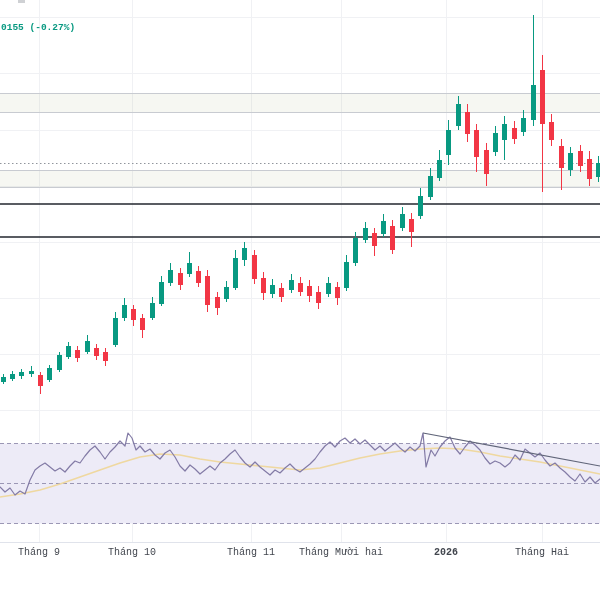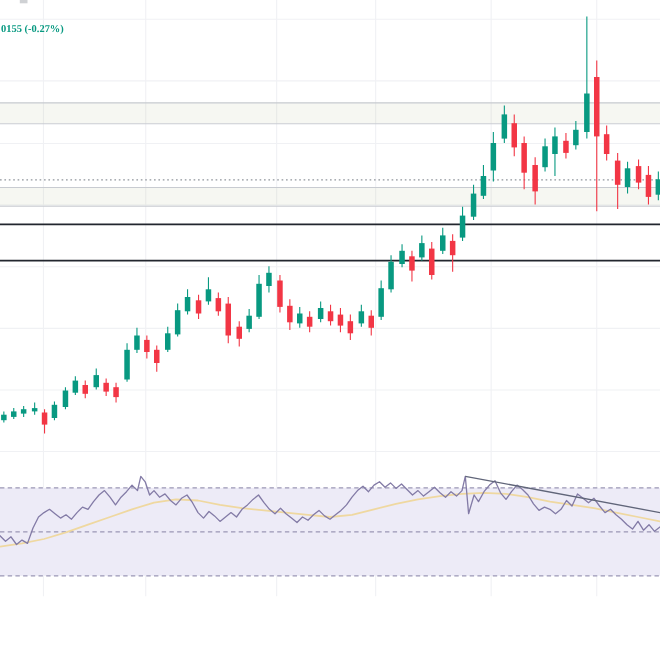--- a/index.html
+++ b/index.html
@@ -1,17 +1,17 @@
 <!DOCTYPE html>
 <html><head>
 <meta charset="utf-8">
 <style>
   html,body{margin:0;padding:0;background:#fff;}
   #screen{position:relative;width:600px;height:560px;background:#ffffff;overflow:hidden;
-          font-family:Liberation Serif, serif;}
+          font-family:Liberation Mono, monospace;}
   #chart-svg{position:absolute;left:0;top:0;}
   #ticker{position:absolute;left:1px;top:22px;font-size:9.5px;font-weight:bold;white-space:nowrap;}
   #crop-artifact{position:absolute;left:18px;top:0;width:7px;height:3px;background:#cfd1d4;}
   #time-axis{position:absolute;left:0;top:542px;width:600px;height:21px;background:#ffffff;
              border-top:1px solid #e0e3eb;border-bottom:1px solid #eceef2;}
   .axis-label{position:absolute;top:4px;transform:translateX(-50%);font-size:10px;color:#42464e;white-space:nowrap;}
   .axis-label.bold{font-weight:bold;}
 </style>
 </head>
 <body>
@@ -182,13 +182,21 @@
         <rect x="587" y="159" width="5" height="20" fill="#f23645"></rect>
         <line x1="598.5" y1="156" x2="598.5" y2="182" stroke="#089981" stroke-width="1"></line>
         <rect x="596" y="163" width="5" height="14" fill="#089981"></rect>
       </g>
       <polyline points="0,497 20,494 40,490 60,484 80,477 100,470 120,463 140,457 160,454 180,455 200,459 220,462 240,464 260,466 280,468 300,470 320,468 340,463 360,458 380,454 400,451 420,449 440,448 460,449 480,452 500,456 520,459 540,462 560,466 580,470 600,474" fill="none" stroke="#efd8a0" stroke-width="1.6" stroke-linejoin="round" stroke-linecap="round"></polyline>
       <polyline points="0,487 5,492 10,488 15,495 20,491 25,494 30,480 35,470 40,466 45,463 50,467 55,471 60,468 65,472 70,466 75,461 80,463 85,456 90,450 95,446 100,452 105,459 110,452 115,447 120,441 125,446 128,433 132,438 136,450 140,446 145,452 150,449 155,455 160,459 165,453 170,450 175,457 180,466 185,471 190,465 195,469 200,474 205,470 210,466 215,470 220,463 225,459 230,454 235,450 240,457 245,463 250,467 255,462 260,467 265,471 270,475 275,470 280,473 285,468 290,464 295,469 300,472 305,468 310,464 315,459 320,452 325,446 330,442 335,447 340,441 345,438 350,443 355,439 360,444 365,440 370,445 375,450 380,446 385,451 390,447 395,443 400,448 405,452 410,447 415,451 420,446 423,433 426,467 431,450 435,456 440,447 445,441 450,437 455,448 460,454 465,447 470,441 475,445 480,450 485,458 490,464 495,461 500,463 505,467 510,463 515,455 520,460 525,449 530,453 535,457 540,453 545,460 550,466 555,463 560,468 565,472 570,477 575,481 580,474 585,482 590,477 595,483 600,479" fill="none" stroke="#837ba6" stroke-width="1.2" stroke-linejoin="round" stroke-linecap="round"></polyline>
       <line x1="423" y1="433" x2="600" y2="466" stroke="#606579" stroke-width="1.2"></line>
     </svg>
   <div id="crop-artifact"></div>
   <div id="ticker" style="color: rgb(8, 153, 129);">0155 (-0.27%)</div>
+  <div id="time-axis">
+      <div class="axis-label" style="left: 39px;">Tháng 9</div>
+      <div class="axis-label" style="left: 132px;">Tháng 10</div>
+      <div class="axis-label" style="left: 251px;">Tháng 11</div>
+      <div class="axis-label" style="left: 341px;">Tháng Mười hai</div>
+      <div class="axis-label bold" style="left: 446px;">2026</div>
+      <div class="axis-label" style="left: 542px;">Tháng Hai</div>
+    </div>
 </div>
 
 </body></html>

